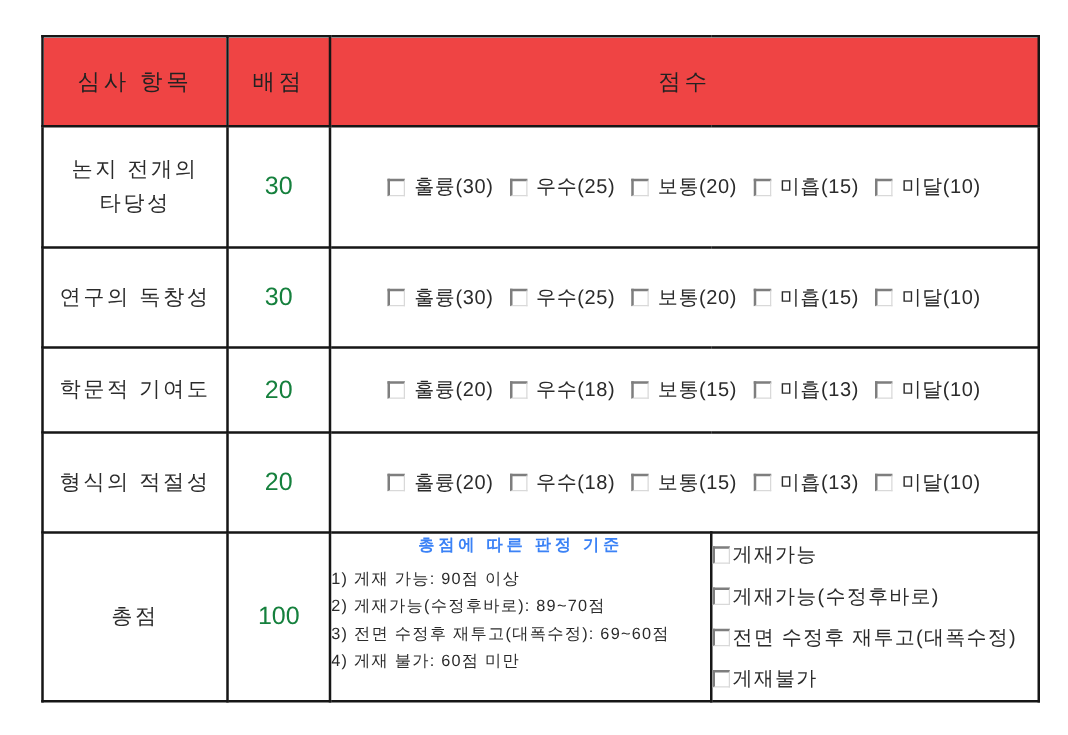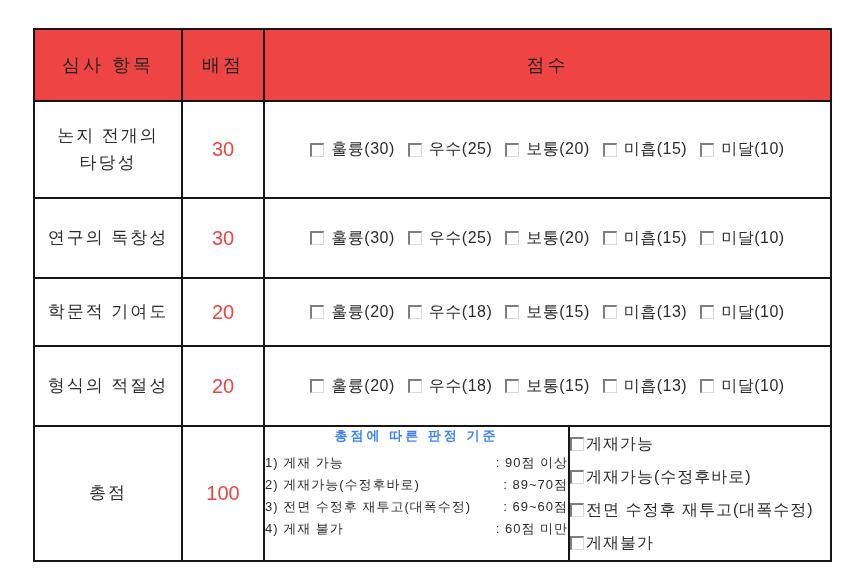--- a/index.html
+++ b/index.html
@@ -22,39 +22,39 @@
   tr.h-r4{height:80px;padding-left:36px;}
   tr.h-r5{height:135px;}
   thead th{
     background:#ef4444;font-weight:normal;font-size:18px;
     letter-spacing:3px;text-align:center;color:#222222;
   }
   .item-cell{
     text-align:center;font-size:17px;letter-spacing:2px;line-height:1.55;
   }
   .points-cell{
-    text-align:center;font-size:20px;letter-spacing:0;color:#ef4444;
+    text-align:center;font-size:20px;letter-spacing:0;color:#15803d;
   }
   .opts{
     display:flex;justify-content:center;align-items:center;gap:13px;
     white-space:nowrap;font-size:16px;letter-spacing:0.5px;
   }
   .opt{display:flex;align-items:center;gap:7px;}
   .cb{
     width:14px;height:14px;flex:0 0 auto;background:#ffffff;box-sizing:border-box;
     border-top:2px solid #7e7e7e;border-left:2px solid #7e7e7e;
     border-right:1px solid #d9d9d9;border-bottom:1px solid #d9d9d9;
   }
   .crit-cell{vertical-align:top;padding:9px 10px 4px 8px;font-size:13px;}
   .crit-title{
     text-align:center;font-weight:bold;letter-spacing:3px;
     margin-bottom:7px;font-size:13px;color:#3b82f6;
   }
   .crit-line{
-    display:flex;justify-content:space-between;align-items:baseline;
+    display:flex;justify-content:flex-start;align-items:baseline;
     line-height:22px;letter-spacing:1px;white-space:nowrap;
   }
   .dec-cell{vertical-align:middle;padding:2px 6px 2px 12px;font-size:16px;}
   .dec-line{display:flex;align-items:center;gap:2px;height:33px;letter-spacing:1px;white-space:nowrap;}
 </style>
 </head>
 <body>
 
 <table class="review">
   <colgroup>

